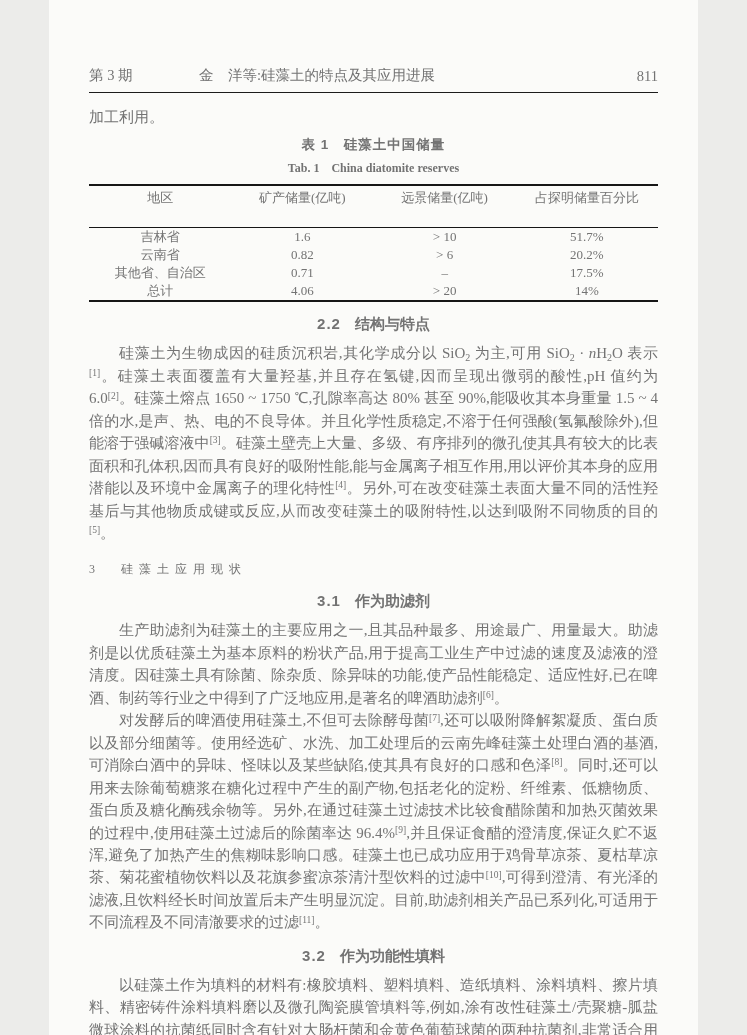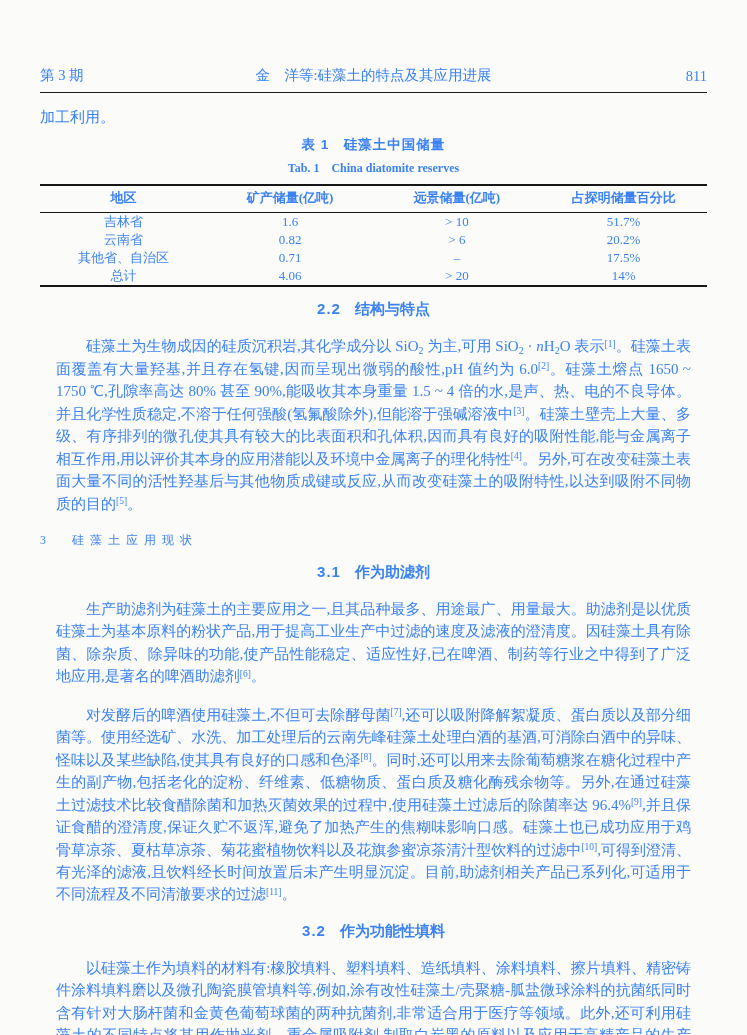--- a/index.html
+++ b/index.html
@@ -2,40 +2,40 @@
 <html><head>
 <meta charset="utf-8">
 <style>
   html, body {
     margin: 0; padding: 0;
     background: #ececea;
     font-family: "Liberation Serif", serif;
   }
   .page {
     position: relative;
-    width: 747px; height: 1035px;
+    width: 649px; height: 1035px;
     margin: 0 auto;
     background: #fbfbf9;
-    color: #3b82f6;
+    color: #737373;
     overflow: hidden;
     box-sizing: border-box;
     padding: 0 40px;
   }
   
   .running-header {
     display: flex;
     justify-content: space-between;
     align-items: flex-end;
     padding-top: 66px;
     padding-bottom: 7px;
     border-bottom: 1.6px solid #1c1c1c;
     font-size: 14.5px;
   }
   .running-header .issue { min-width: 110px; }
-  .running-header .rtitle { flex: 1; text-align: center; }
+  .running-header .rtitle { flex: 1; }
   .running-header .pageno { min-width: 110px; text-align: right; }
 
   
   .cont {
     margin: 13px 0 0 0;
     font-size: 15px;
     line-height: 22.4px;
   }
 
   
@@ -53,23 +53,23 @@
     margin-bottom: 7px;
   }
   table.reserves {
     width: 100%;
     border-collapse: collapse;
     border-top: 2px solid #161616;
     border-bottom: 2px solid #161616;
     font-size: 13px;
   }
   table.reserves th {
-    font-weight: bold;
+    font-weight: normal;
     border-bottom: 1.1px solid #161616;
-    padding: 3px 0 5px 0;
+    padding: 3px 0 20px 0;
     text-align: center;
     width: 25%;
   }
   table.reserves td {
     text-align: center;
     padding: 1px 0 1.5px 0;
     line-height: 15.5px;
   }
 
   
@@ -84,21 +84,21 @@
   .h-main {
     font-size: 12px;
     font-weight: normal;
     margin: 17px 0 14px 0;
   }
   .h-main .hnum { margin-right: 26px; }
   .h-main .htitle { letter-spacing: 6px; }
 
   
   .para {
-    margin: 16px;
+    margin: 0;
     font-size: 15px;
     line-height: 22.45px;
     text-align: justify;
     text-indent: 2em;
   }
   sup {
     font-size: 9.5px;
     line-height: 0;
     vertical-align: baseline;
     position: relative;

